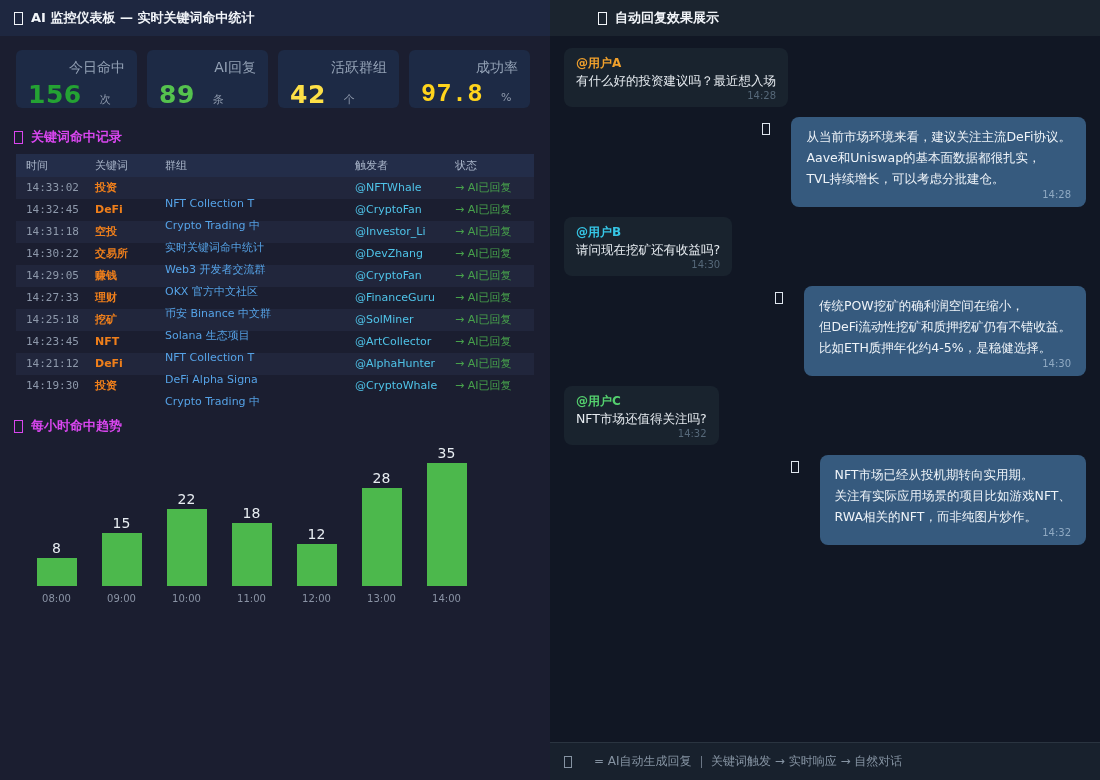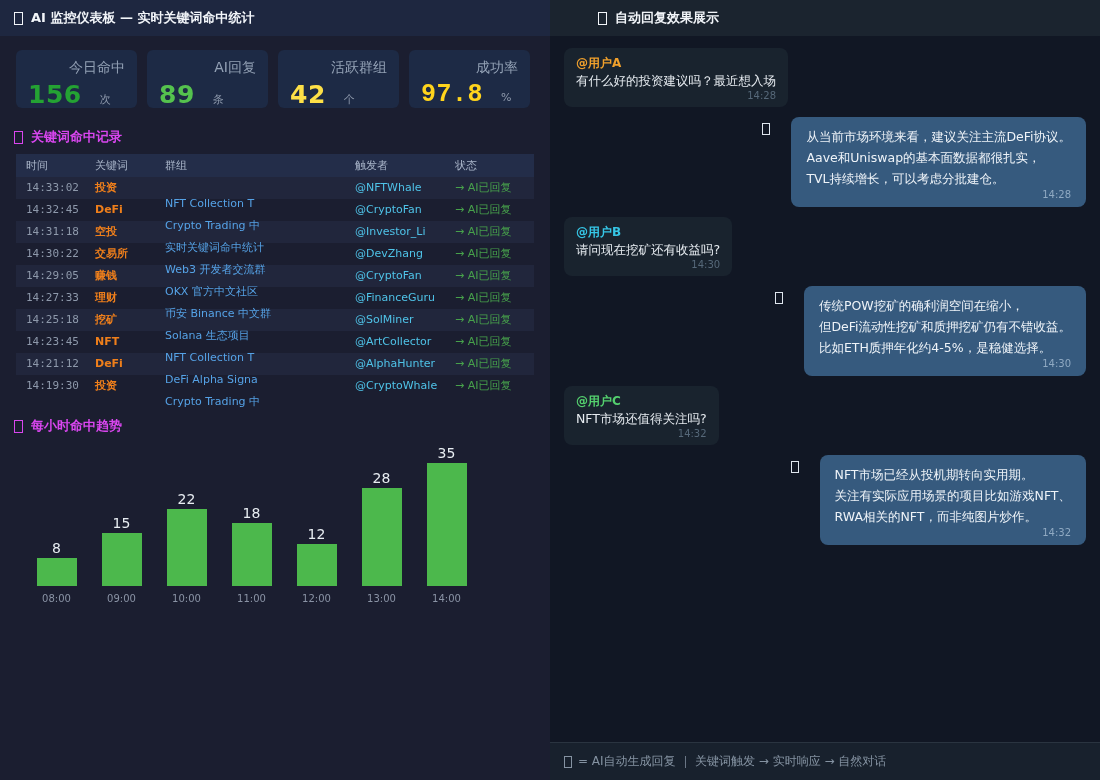--- a/index.html
+++ b/index.html
@@ -56,21 +56,21 @@
   .msg-text { font-size:12.5px; color:#e6ebf0; line-height:19px; }
   .pre { white-space:pre-line; line-height:21px; color:#eef3f8; }
   .msg-time { font-size:10px; color:#566879; text-align:right; line-height:12px; }
   .msg.bot { display:flex; justify-content:flex-end; align-items:flex-start; gap:13px; }
   .bot-tofu { color:#dfe6ee; margin-top:6px; width:8px; height:12px; }
   .bot-bubble { background:#365a7e; padding:9px 15px 6px 15px; }
   .bot-time { color:#8fa9c2; }
 
   .chat-footer { position:absolute; left:0; bottom:0; width:550px; height:38px;
                  background:#18212d; border-top:1px solid #2a3440; display:flex;
-                 align-items:center; padding:0 14px; color:#8593a2; font-size:12px; }
+                 align-items:center; padding:0 14px; color:#8593a2; font-size:12px;gap:16px; }
   .chat-footer .tofu { width:8px; height:12px; border-width:1px; margin-right:6px; }
 </style>
 </head>
 <body>
 
 <div class="app">
 
   <section class="left-panel">
     <header class="panel-header">
       <span class="tofu"></span>

